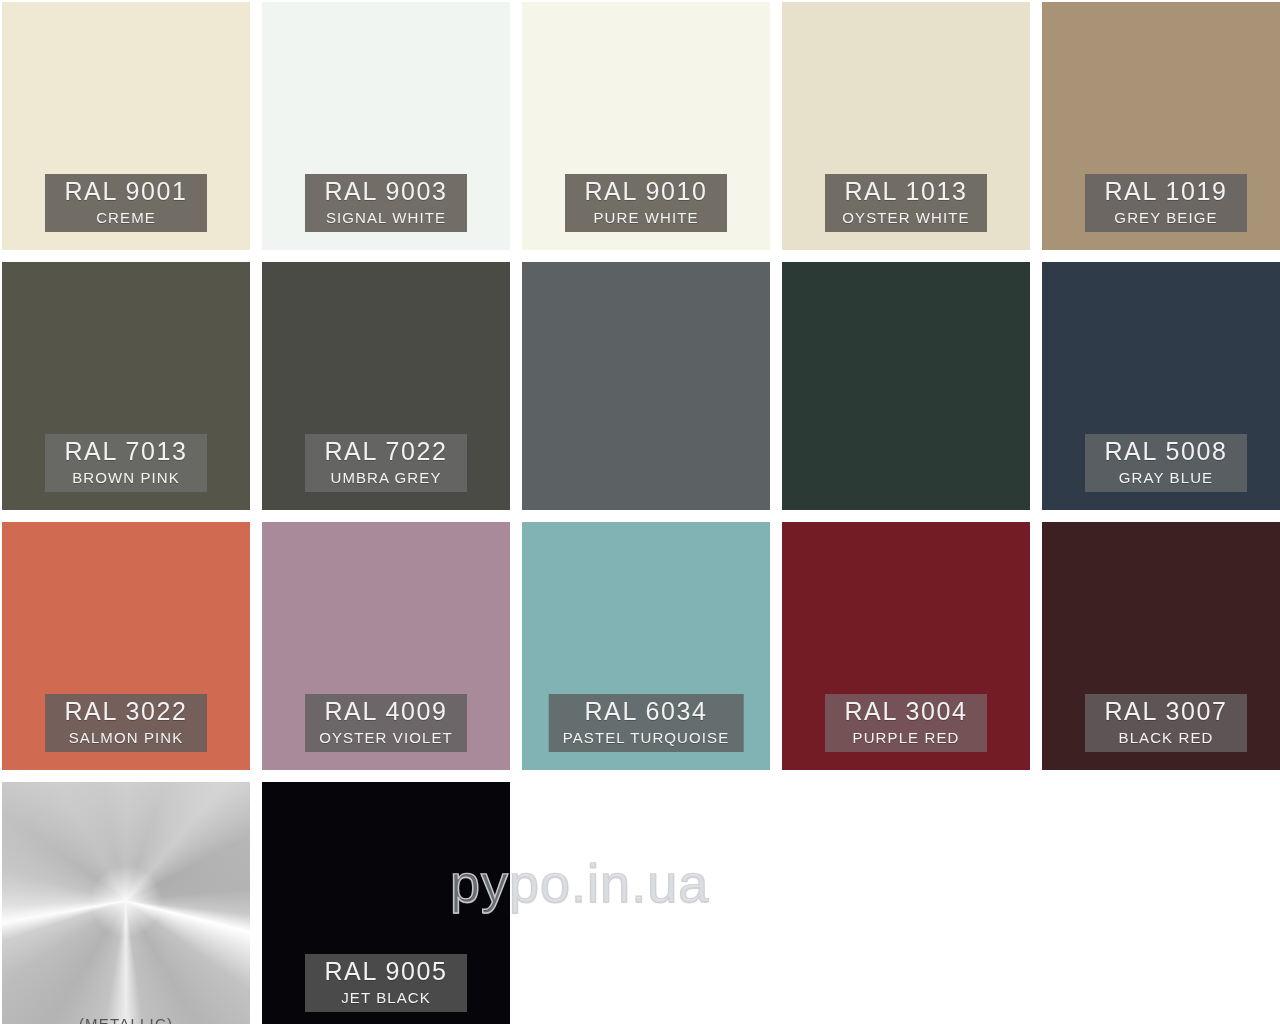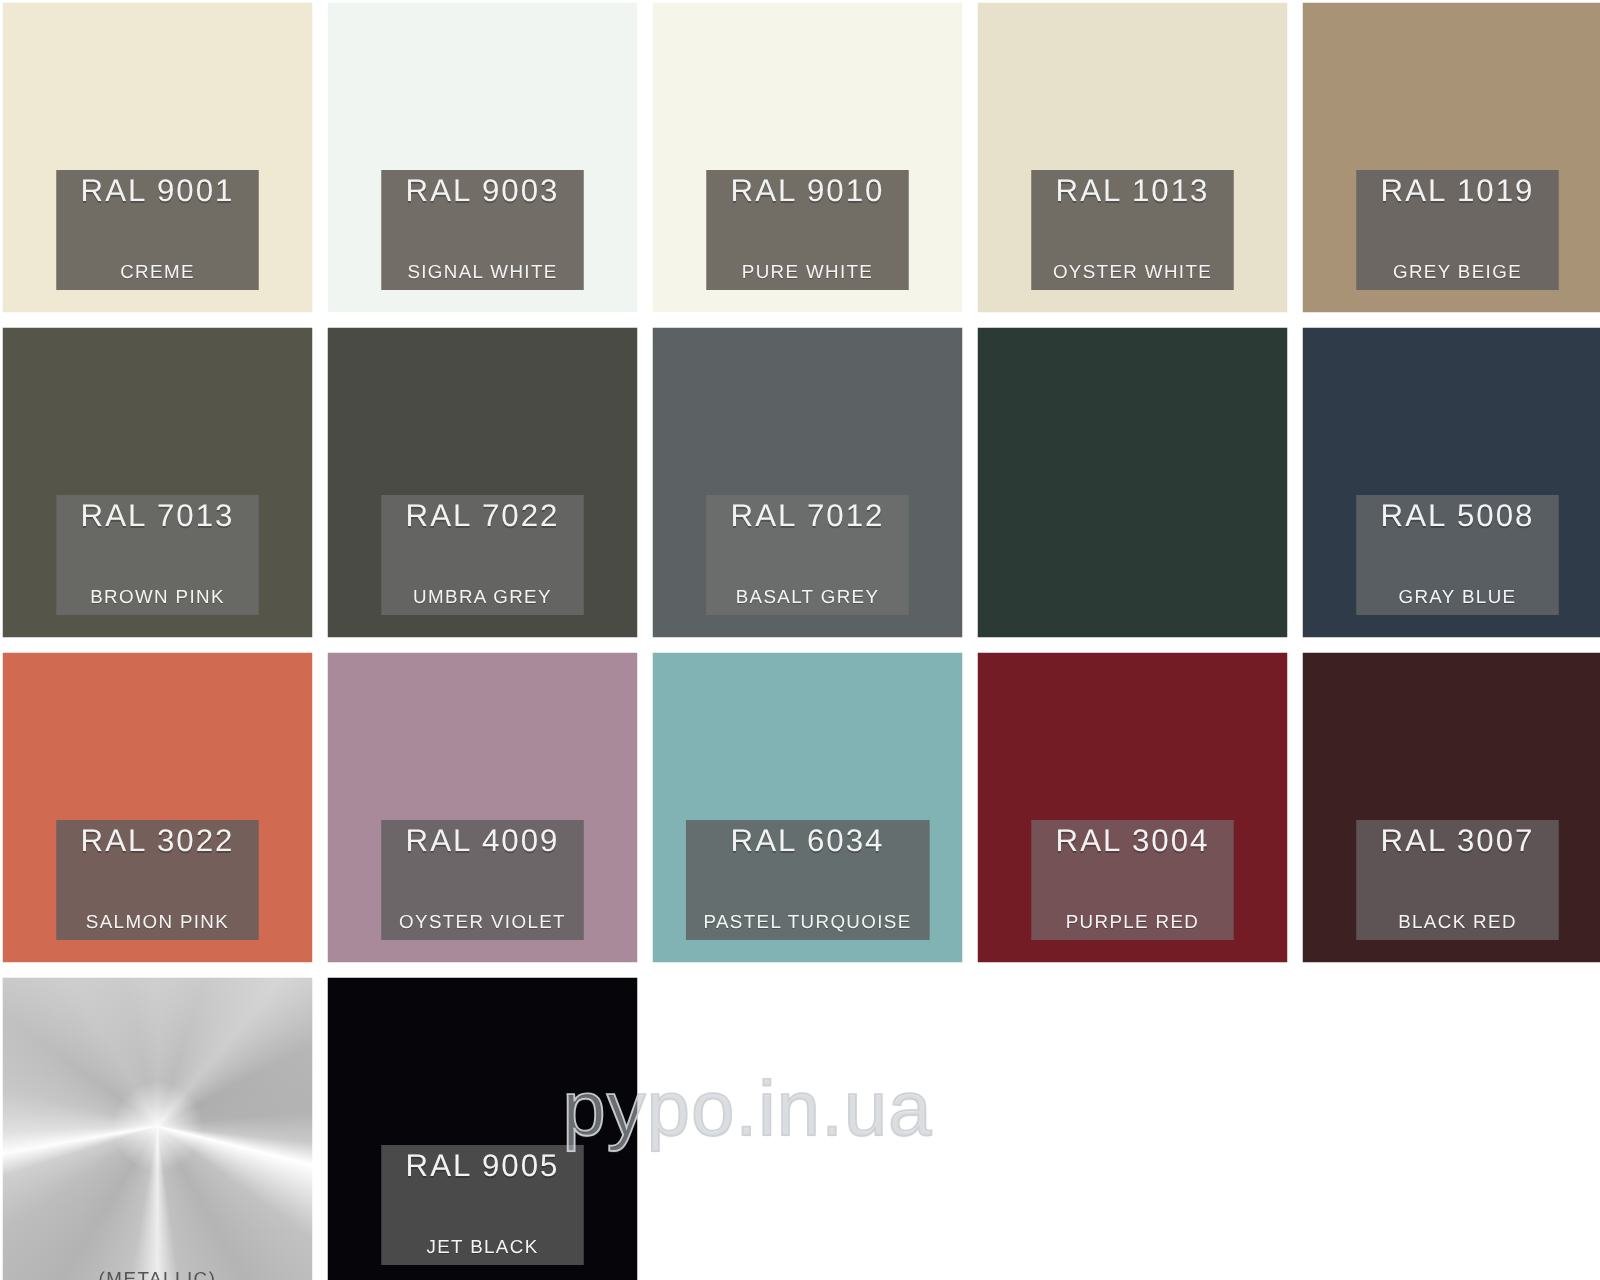--- a/index.html
+++ b/index.html
@@ -48,32 +48,31 @@
     transform:translateX(-50%);
     bottom:18px;
     min-width:162px;
     padding:5px 14px 7px 14px;
     background:rgba(92,92,92,0.80);
     display:flex;
     flex-direction:column;
     align-items:center;
     justify-content:center;
     line-height:1;
-    gap:24px;
   }
   .ral-code {
     font-size:25px;
     letter-spacing:1.6px;
     color:#f2f2f2;
     font-weight:400;
     white-space:nowrap;
     text-shadow:0 1px 0 rgba(0,0,0,0.25);
   }
   .ral-name {
-    margin-top:20px;
+    margin-top:6px;
     font-size:15px;
     letter-spacing:1.1px;
     color:#f4f4f4;
     font-weight:400;
     white-space:nowrap;
     text-shadow:0 1px 0 rgba(0,0,0,0.25);
   }
   
   .swatch[data-tone="light"] .label-plate { background:rgba(105,101,94,0.94); }
   .swatch[data-tone="dark"]  .label-plate { background:rgba(116,116,116,0.62); }
@@ -105,21 +104,21 @@
       radial-gradient(circle at 50% 48%, rgba(255,255,255,0.95) 0px, rgba(255,255,255,0.0) 36px),
       linear-gradient(to bottom, rgba(255,255,255,0.28) 0%, rgba(255,255,255,0.0) 45%);
     pointer-events:none;
   }
 
   
   .watermark {
     position:absolute;
     left:450px;
     top:852px;
-    font-size:62px;
+    font-size:54px;
     letter-spacing:1px;
     font-weight:400;
     color:transparent;
     -webkit-text-stroke:1.5px rgba(205,208,212,0.95);
     text-shadow:0 1px 1px rgba(190,195,200,0.55);
     white-space:nowrap;
     pointer-events:none;
     z-index:5;
   }
 </style>
@@ -173,24 +172,20 @@
       </div>
       <div class="swatch" data-tone="dark">
         <div class="swatch-fill" style="background: rgb(75, 75, 70);"></div>
         <div class="label-plate">
           <div class="ral-code">RAL 7022</div>
           <div class="ral-name">UMBRA GREY</div>
         </div>
       </div>
       <div class="swatch" data-tone="dark">
         <div class="swatch-fill" style="background: rgb(92, 98, 99);"></div>
-        <div class="label-plate">
-          <div class="ral-code">RAL 7012</div>
-          <div class="ral-name">BASALT GREY</div>
-        </div>
       </div>
       <div class="swatch" data-tone="dark">
         <div class="swatch-fill" style="background: rgb(44, 58, 53);"></div>
       </div>
       <div class="swatch" data-tone="dark">
         <div class="swatch-fill" style="background: rgb(47, 59, 73);"></div>
         <div class="label-plate">
           <div class="ral-code">RAL 5008</div>
           <div class="ral-name">GRAY BLUE</div>
         </div>

